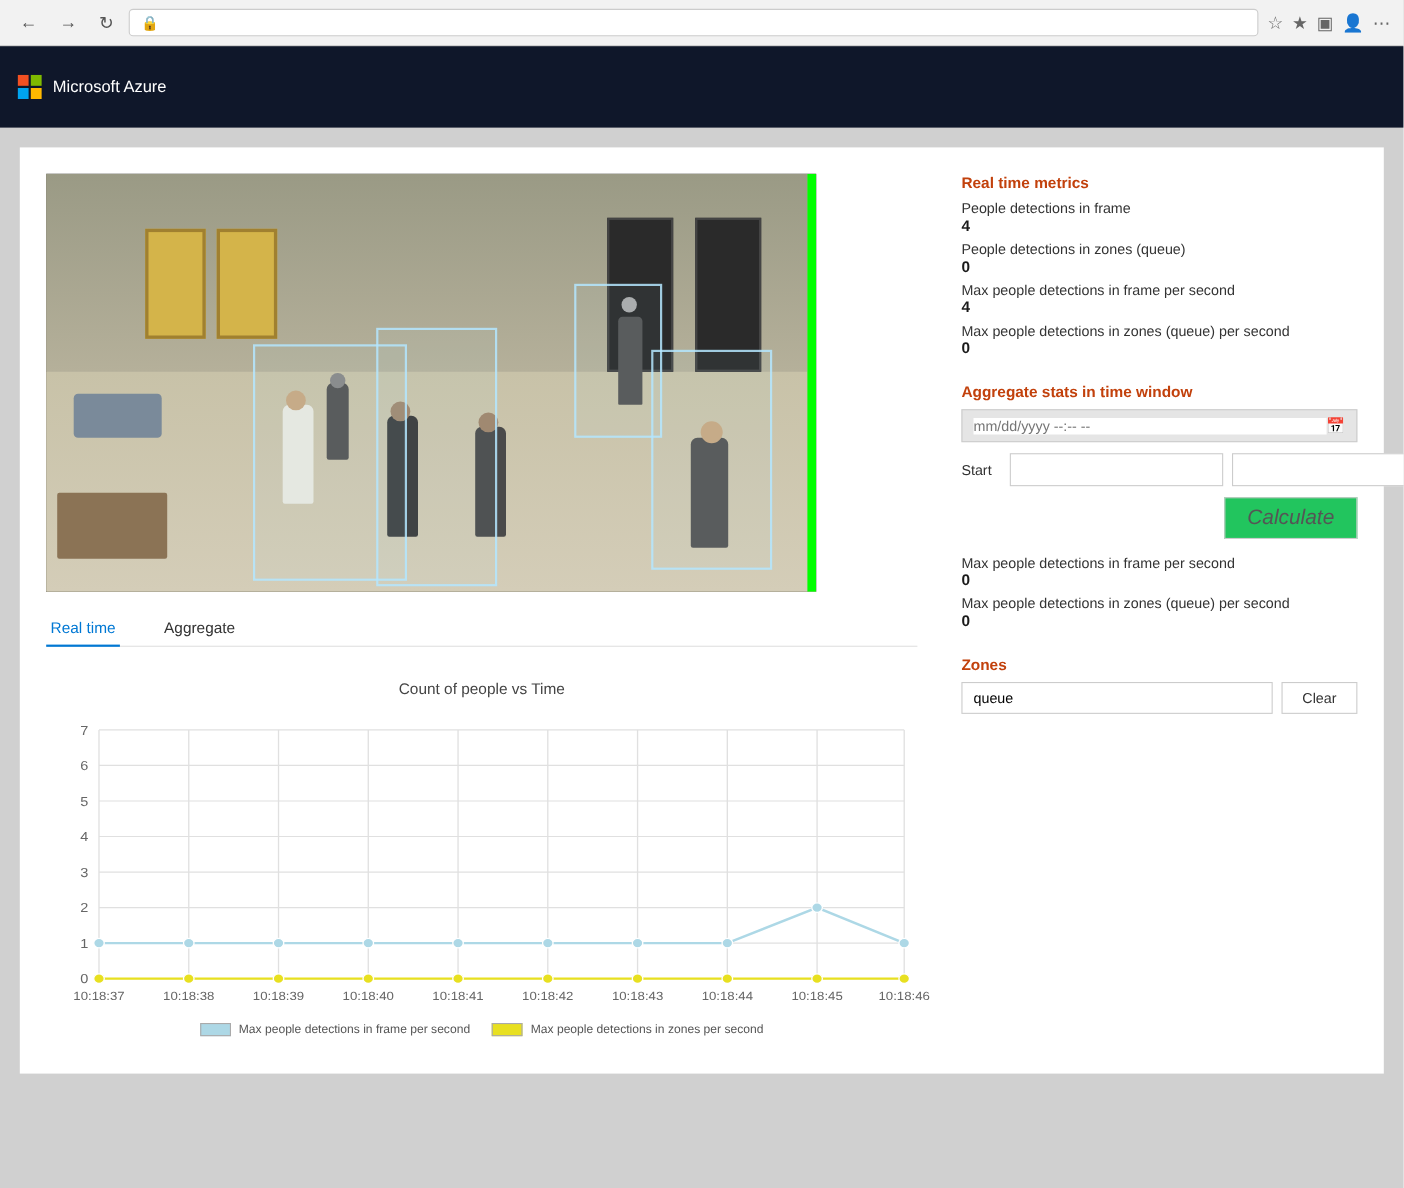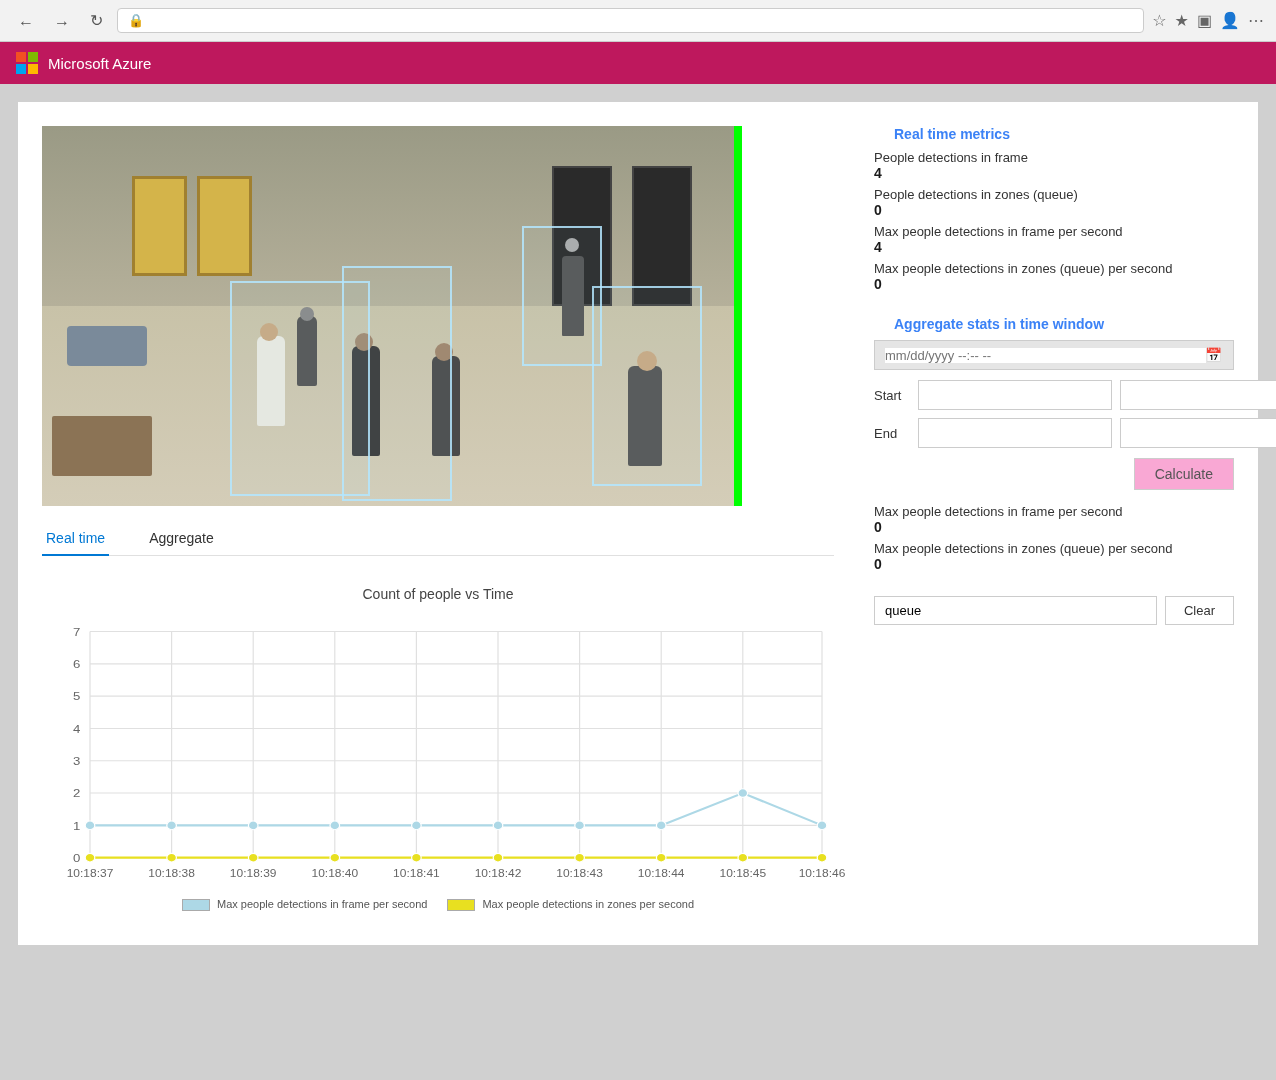--- a/index.html
+++ b/index.html
@@ -33,22 +33,22 @@
       display: flex;
       align-items: center;
       gap: 6px;
     }
     .address-bar span { flex: 1; }
     .browser-icons { display: flex; gap: 8px; color: #666; align-items: center; }
     .browser-icons span { font-size: 16px; cursor: pointer; }
 
     
     .azure-header {
-      background: #be185d;
-      padding: 10px 16px;
+      background: #0f172a;
+      padding: 26px 16px;
       display: flex;
       align-items: center;
       gap: 10px;
     }
     .azure-logo {
       display: flex;
       gap: 1px;
     }
     .azure-title {
       color: white;
@@ -155,23 +155,22 @@
     }
 
     
     .right-col {
       width: 360px;
       flex-shrink: 0;
     }
     .section-title {
       font-size: 14px;
       font-weight: 700;
-      color: #3b82f6;
+      color: #c2410c;
       margin-bottom: 8px;
-      margin-left: 20px;
     }
     .metric-label {
       font-size: 13px;
       color: #333;
       margin-top: 6px;
     }
     .metric-value {
       font-size: 14px;
       font-weight: 700;
       color: #1a1a1a;
@@ -214,26 +213,27 @@
       flex: 1;
       border: 1px solid #ccc;
       padding: 5px 8px;
       font-size: 13px;
       height: 30px;
     }
     .calculate-btn {
       display: block;
       margin-left: auto;
       margin-top: 10px;
-      background: #f9a8d4;
+      background: #22c55e;
       border: 1px solid #ccc;
       padding: 7px 20px;
-      font-size: 14px;
+      font-size: 19px;
       color: #555;
       cursor: pointer;
+      font-style: italic;
     }
     .zones-section {
       margin-top: 24px;
     }
     .zones-row {
       display: flex;
       gap: 8px;
       margin-top: 8px;
     }
     .zone-input {
@@ -450,36 +450,32 @@
         <input type="text" style="border: none; outline: none; flex: 1 1 0%; font-size: 13px; color: rgb(85, 85, 85);" placeholder="mm/dd/yyyy --:-- --">
         <span class="cal-icon">📅</span>
       </div>
 
       <div class="start-end-row">
         <span class="row-label">Start</span>
         <input class="row-input" type="text" style="">
         <input class="row-input" type="text" style="">
       </div>
 
-      <div class="start-end-row">
-        <span class="row-label">End</span>
-        <input class="row-input" type="text" style="">
-        <input class="row-input" type="text" style="">
-      </div>
 
       <button class="calculate-btn">Calculate</button>
 
       <div class="metric-label" style="margin-top:14px;">Max people detections in frame per second</div>
       <div class="metric-value">0</div>
 
       <div class="metric-label">Max people detections in zones (queue) per second</div>
       <div class="metric-value">0</div>
     </div>
 
     <div class="zones-section">
+      <div class="section-title">Zones</div>
       <div class="zones-row">
         <input class="zone-input" type="text" value="queue" style="">
         <button class="clear-btn">Clear</button>
       </div>
     </div>
 
   </div>
 </div>
 
 </body></html>

